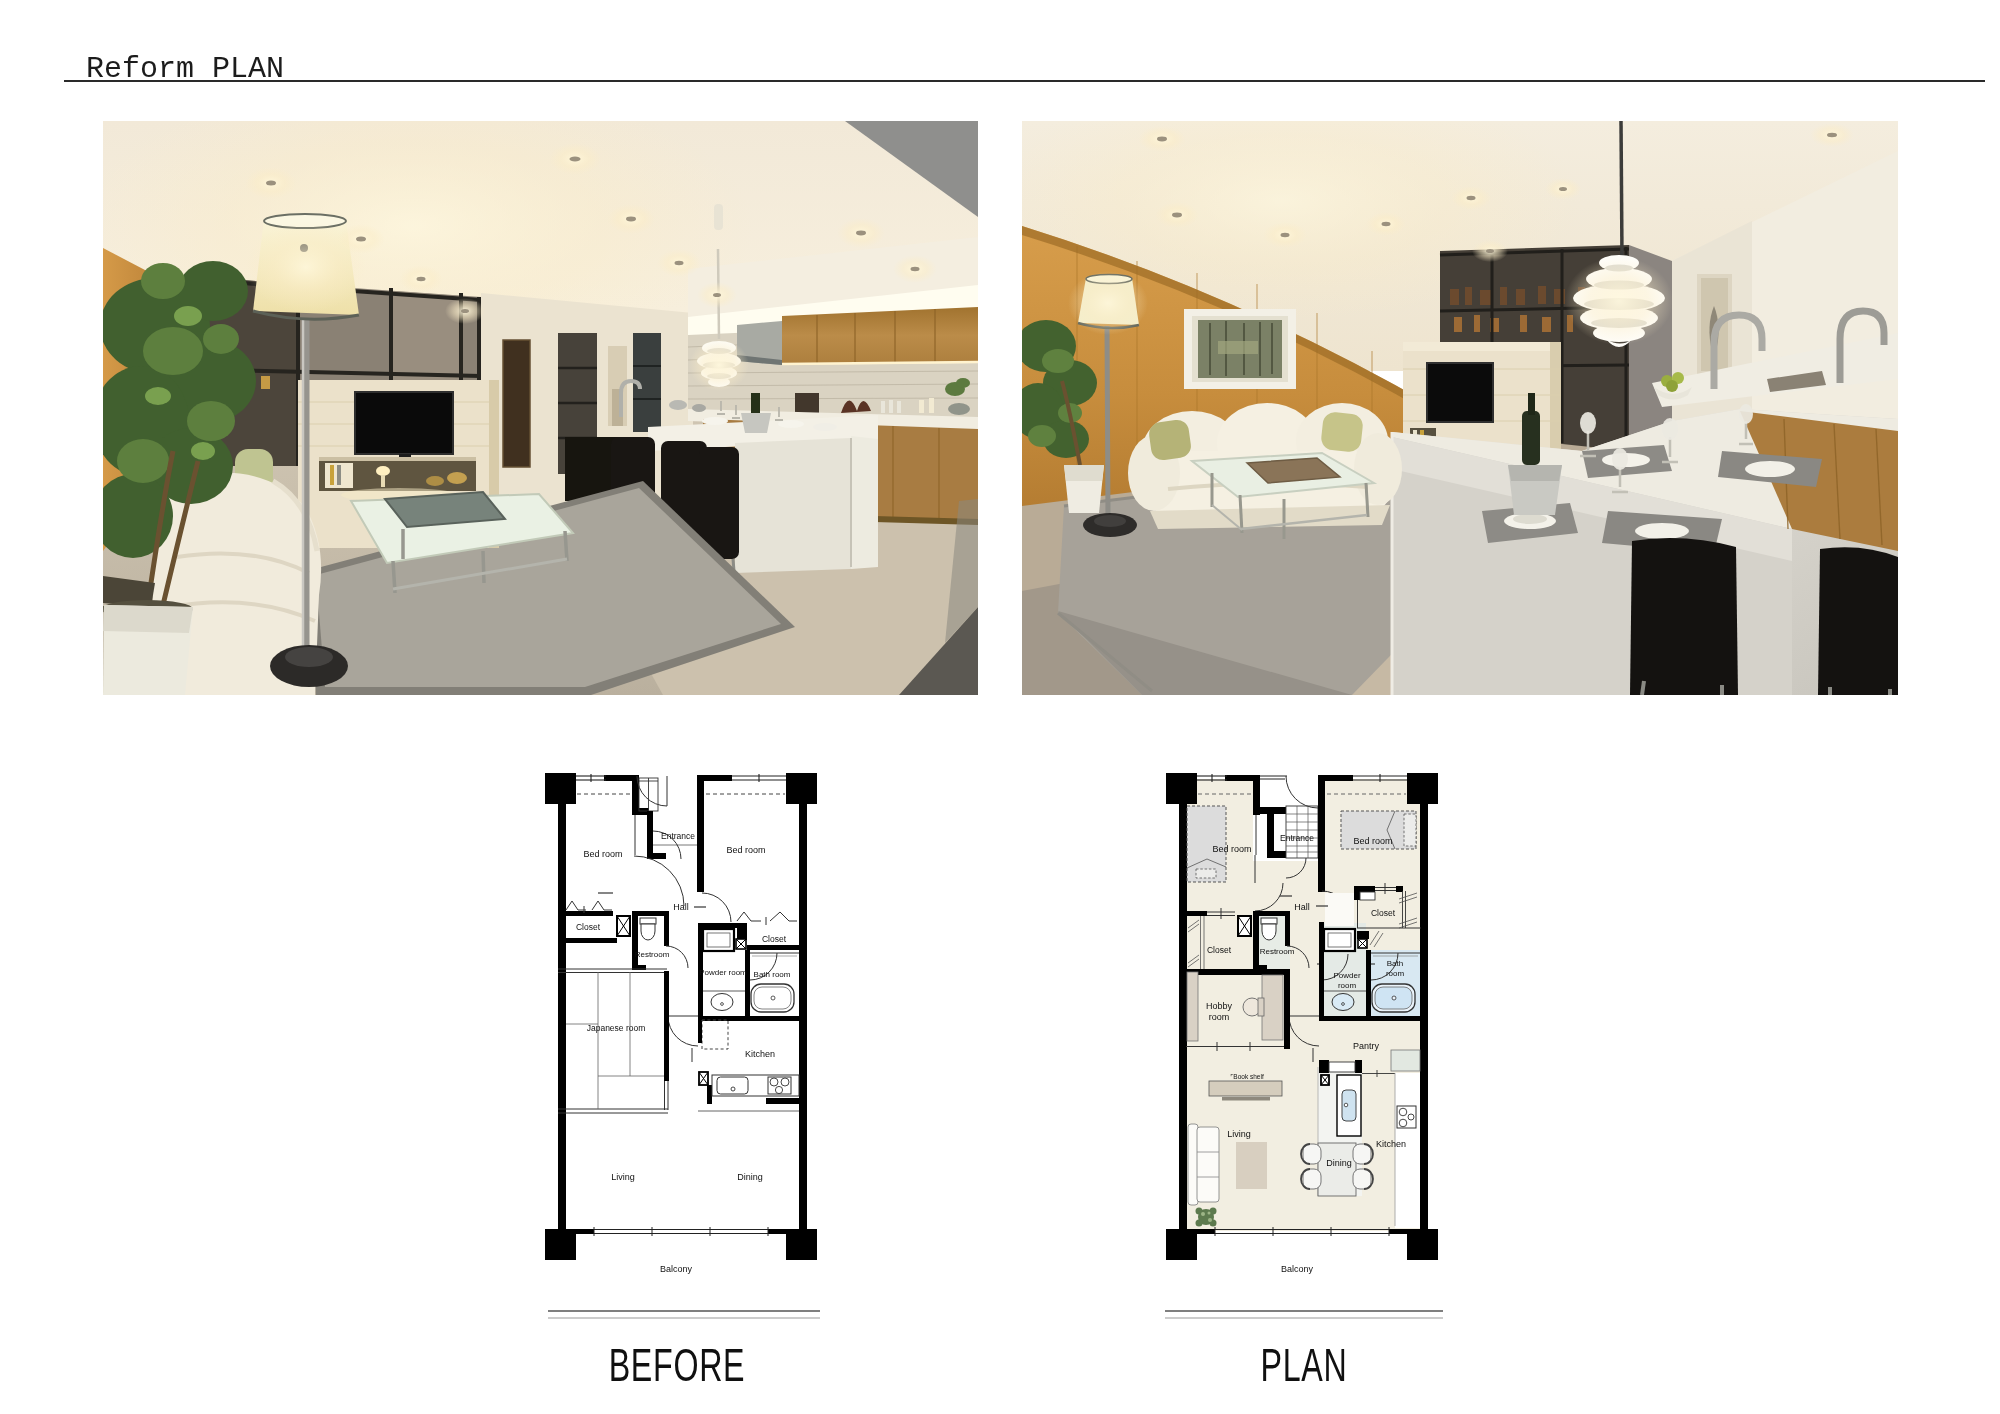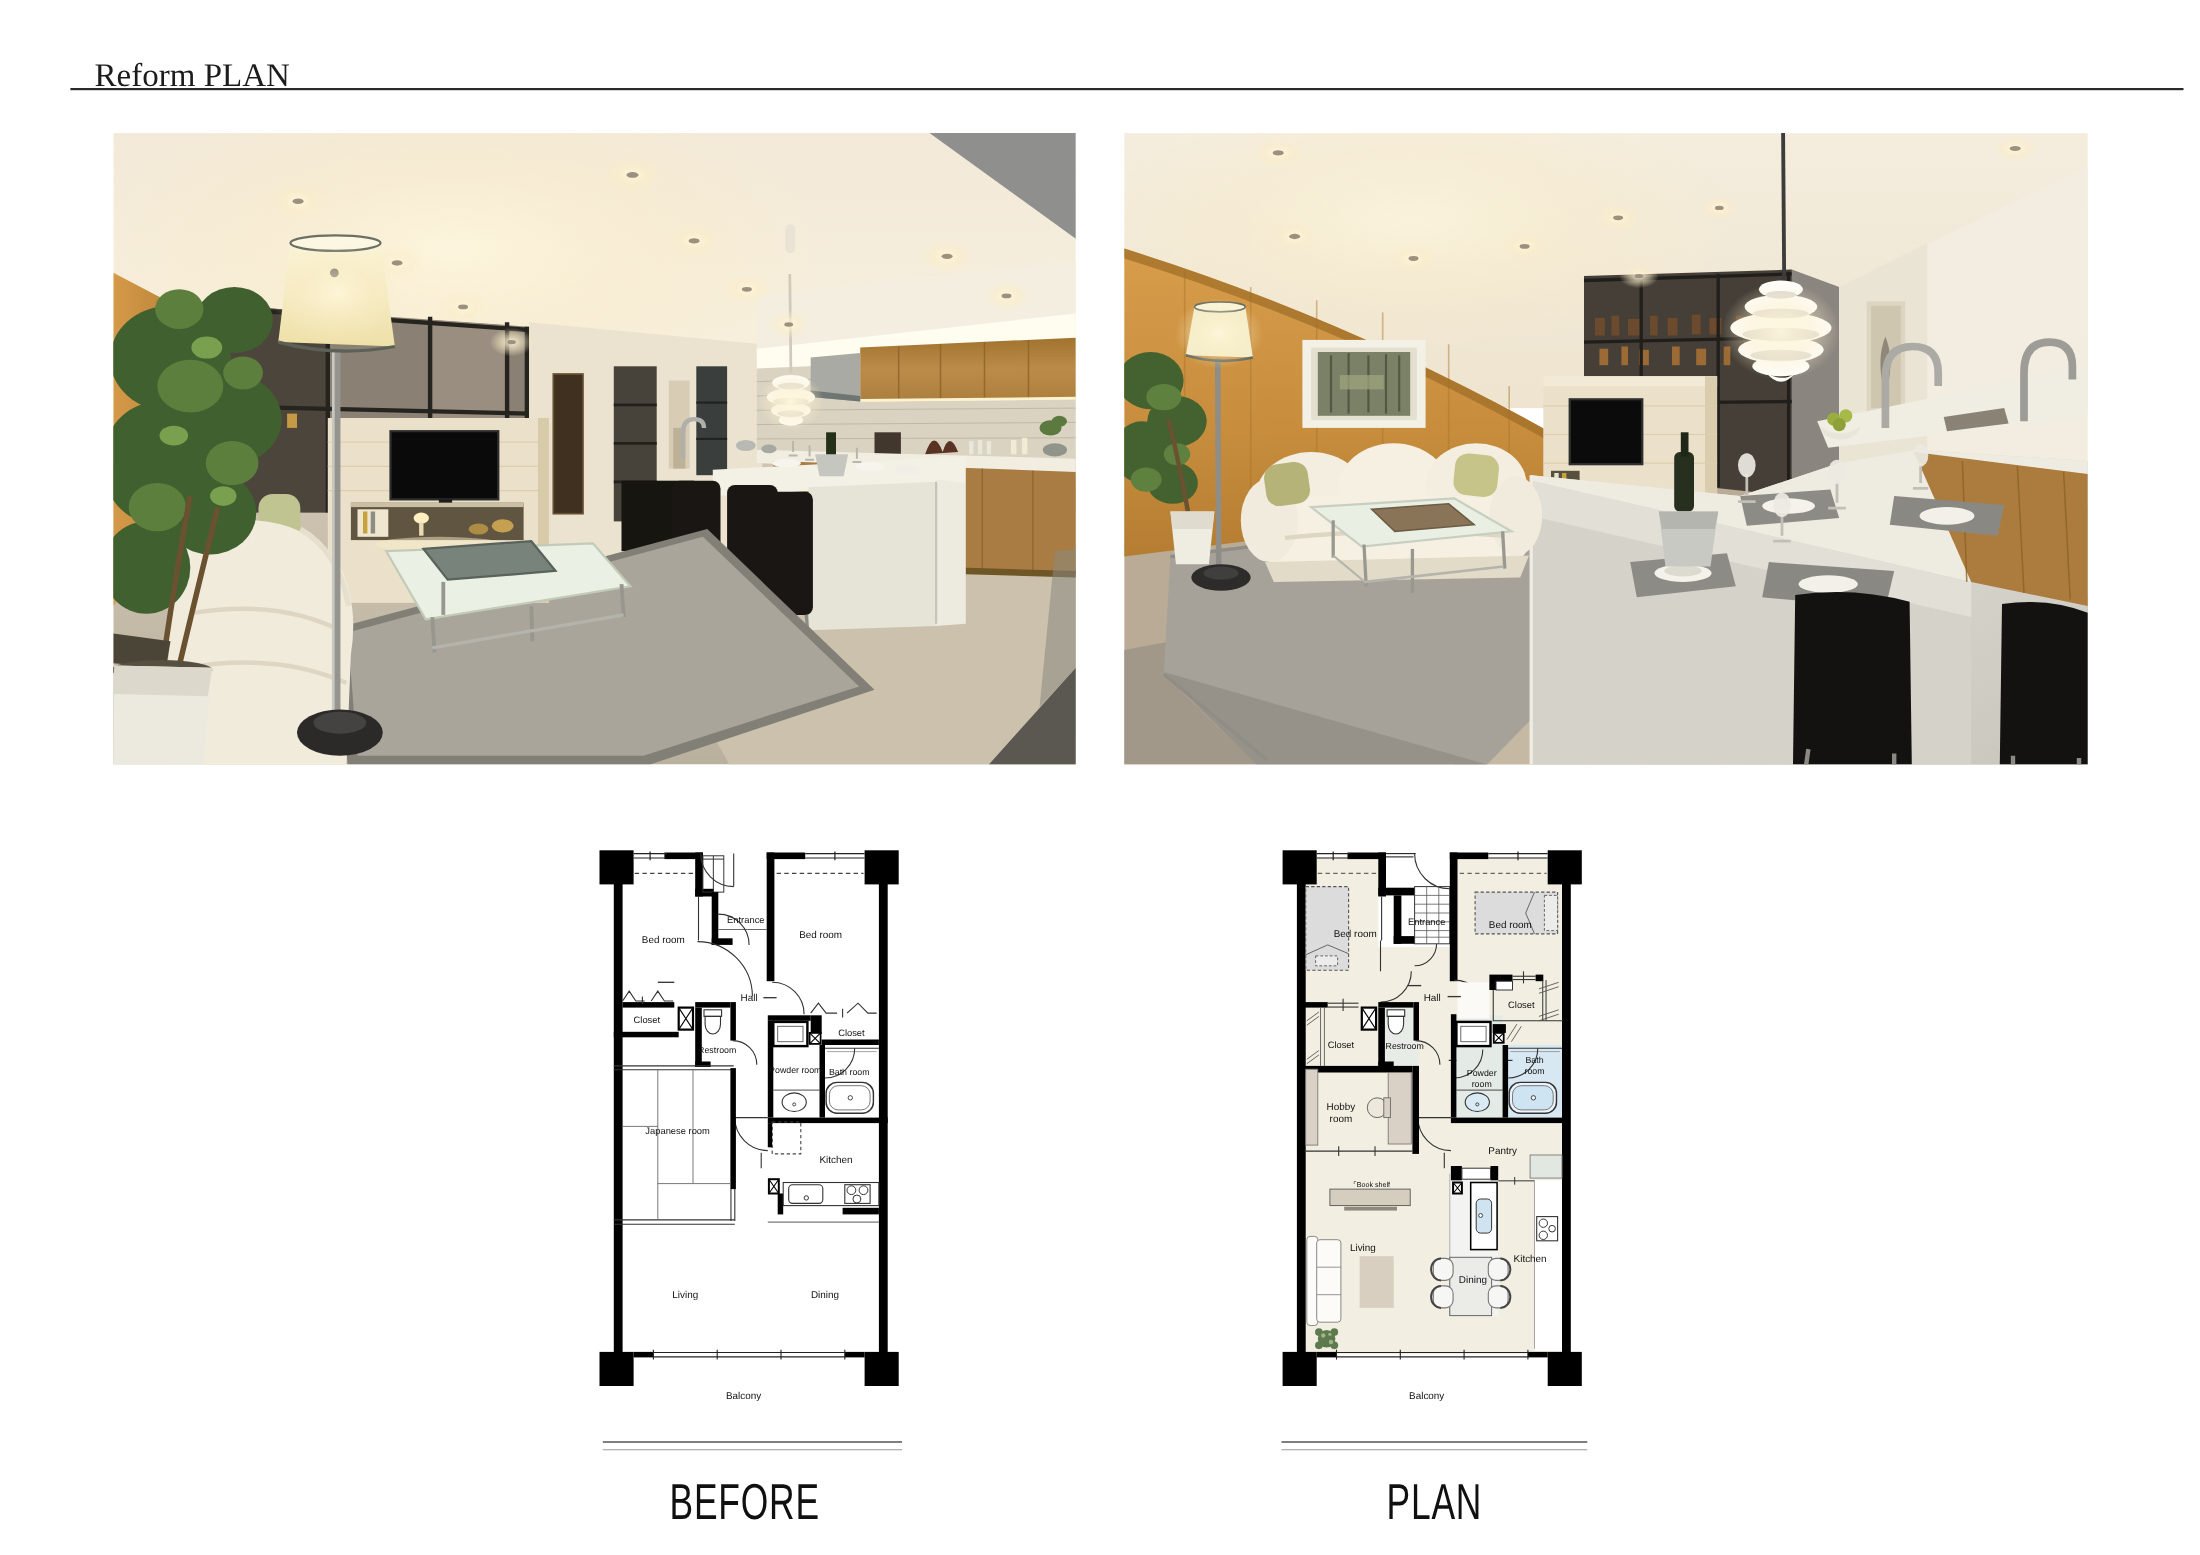--- a/index.html
+++ b/index.html
@@ -3,21 +3,21 @@
 <meta charset="utf-8">
 <style>
 html,body{margin:0;padding:0;background:#fff;}
 #page{position:relative;width:2000px;height:1414px;background:#ffffff;overflow:hidden;font-family:"Liberation Sans",sans-serif;}
 .abs{position:absolute;}
 </style>
 </head>
 <body>
 <div id="page">
 
-<div class="abs" style="left:86px;top:52px;font-family:Liberation Serif, serif;font-size:30px;color:#1c1c1c;white-space:nowrap;">Reform PLAN</div>
+<div class="abs" style="left:86px;top:52px;font-family:Liberation Mono, monospace;font-size:30px;color:#1c1c1c;white-space:nowrap;">Reform PLAN</div>
 
 <div class="abs" style="left:64px;top:80px;width:1921px;height:2px;background:#2a2a2a;"></div>
 
 <svg class="abs" style="left:103px;top:121px;" width="875" height="574" viewBox="0 0 875 574">
 <defs>
 <linearGradient id="p1ceil" x1="0" y1="0" x2="0" y2="1">
 <stop offset="0" stop-color="#f2e9d8"></stop>
           <stop offset="0.55" stop-color="#f7efdd"></stop>
           <stop offset="1" stop-color="#ece2cd"></stop>
 </linearGradient>

